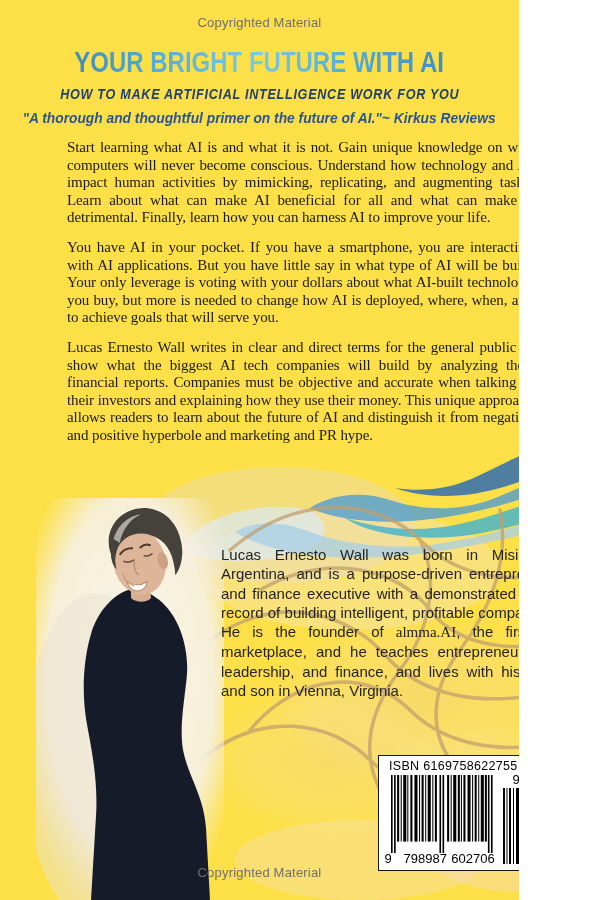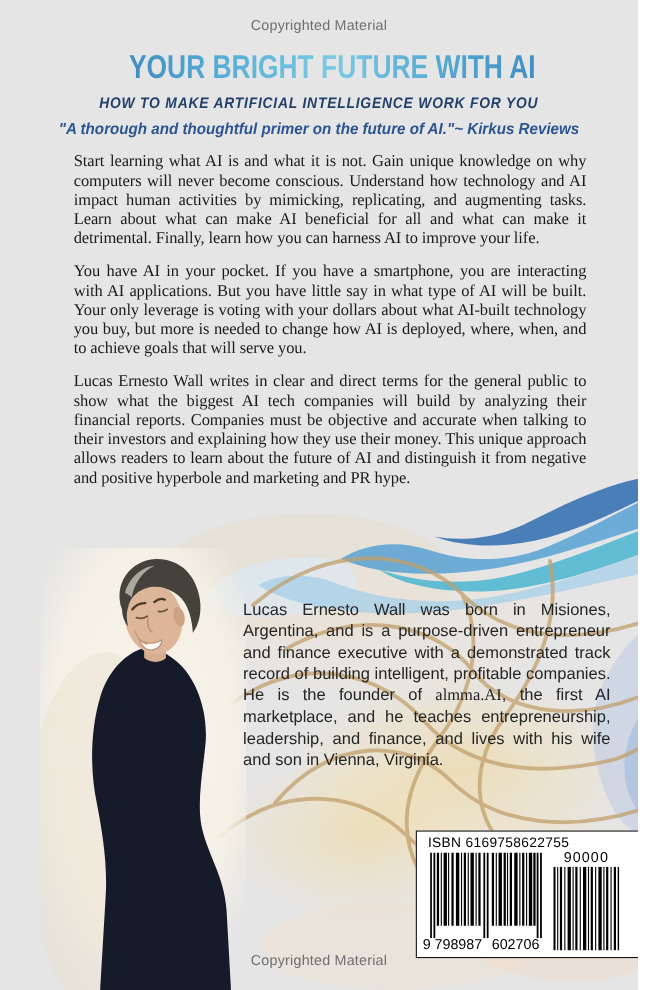--- a/index.html
+++ b/index.html
@@ -1,27 +1,27 @@
 <!DOCTYPE html>
 <html><head>
 <meta charset="utf-8">
 <style>
   html,body { margin:0; padding:0; background:#ffffff; }
   .page {
-    position:relative; width:580px; height:900px; background:#e5e5e5;
+    position:relative; width:519px; height:900px; background:#fde047;
     overflow:hidden; font-family:"Liberation Sans", sans-serif;
   }
   .copyright {
     position:absolute; width:100%; text-align:center;
     color:#6f6f6f; font-size:13px; letter-spacing:0.2px; z-index:6;
   }
   .copyright.top { top:15px; }
   .copyright.bottom { top:865px; }
 
-  .title-wrap { position:absolute; top:45px; width:100%; text-align:center; z-index:5;margin-left:12px; }
+  .title-wrap { position:absolute; top:45px; width:100%; text-align:center; z-index:5; }
   .title-text {
     display:inline-block; font-weight:bold; font-size:30px; white-space:nowrap;
     transform:scaleX(0.80); transform-origin:center;
     background:linear-gradient(90deg,#3e8dc0 0%,#54add5 22%,#7bcae4 50%,#55a9d2 76%,#3e90c3 100%);
     -webkit-background-clip:text; background-clip:text;
     color:transparent; -webkit-text-fill-color:transparent;
   }
   .subtitle-wrap { position:absolute; top:85px; width:100%; text-align:center; z-index:5;font-style:italic; }
   .subtitle-text {
     display:inline-block; font-weight:bold; font-size:14px; white-space:nowrap;
@@ -58,22 +58,22 @@
   .isbn-label {
     position:absolute; top:3px; left:10px; font-size:12.5px; color:#000;
     letter-spacing:0.3px; white-space:nowrap;
   }
   .bars-main { position:absolute; left:12px; top:19px; width:102px; height:78px; }
   .digits-row {
     position:absolute; left:2px; top:95px; width:118px; display:flex;
     font-size:13px; color:#000; white-space:nowrap;
   }
   .digits-row .d-prefix { width:14px; text-align:center; }
-  .digits-row .d-left   { width:52px; text-align:left; }
-  .digits-row .d-right  { width:52px; text-align:left; }
+  .digits-row .d-left   { width:52px; text-align:right; }
+  .digits-row .d-right  { width:52px; text-align:center; }
   .addon { position:absolute; left:124px; top:16px; width:60px; }
   .addon-label { font-size:13px; color:#000; text-align:center; letter-spacing:1px; }
   .bars-addon { display:block; width:60px; height:76px; margin-top:1px; }
 </style>
 </head>
 <body>
 
 <div class="page">
 
   <div class="copyright top">Copyrighted Material</div>

